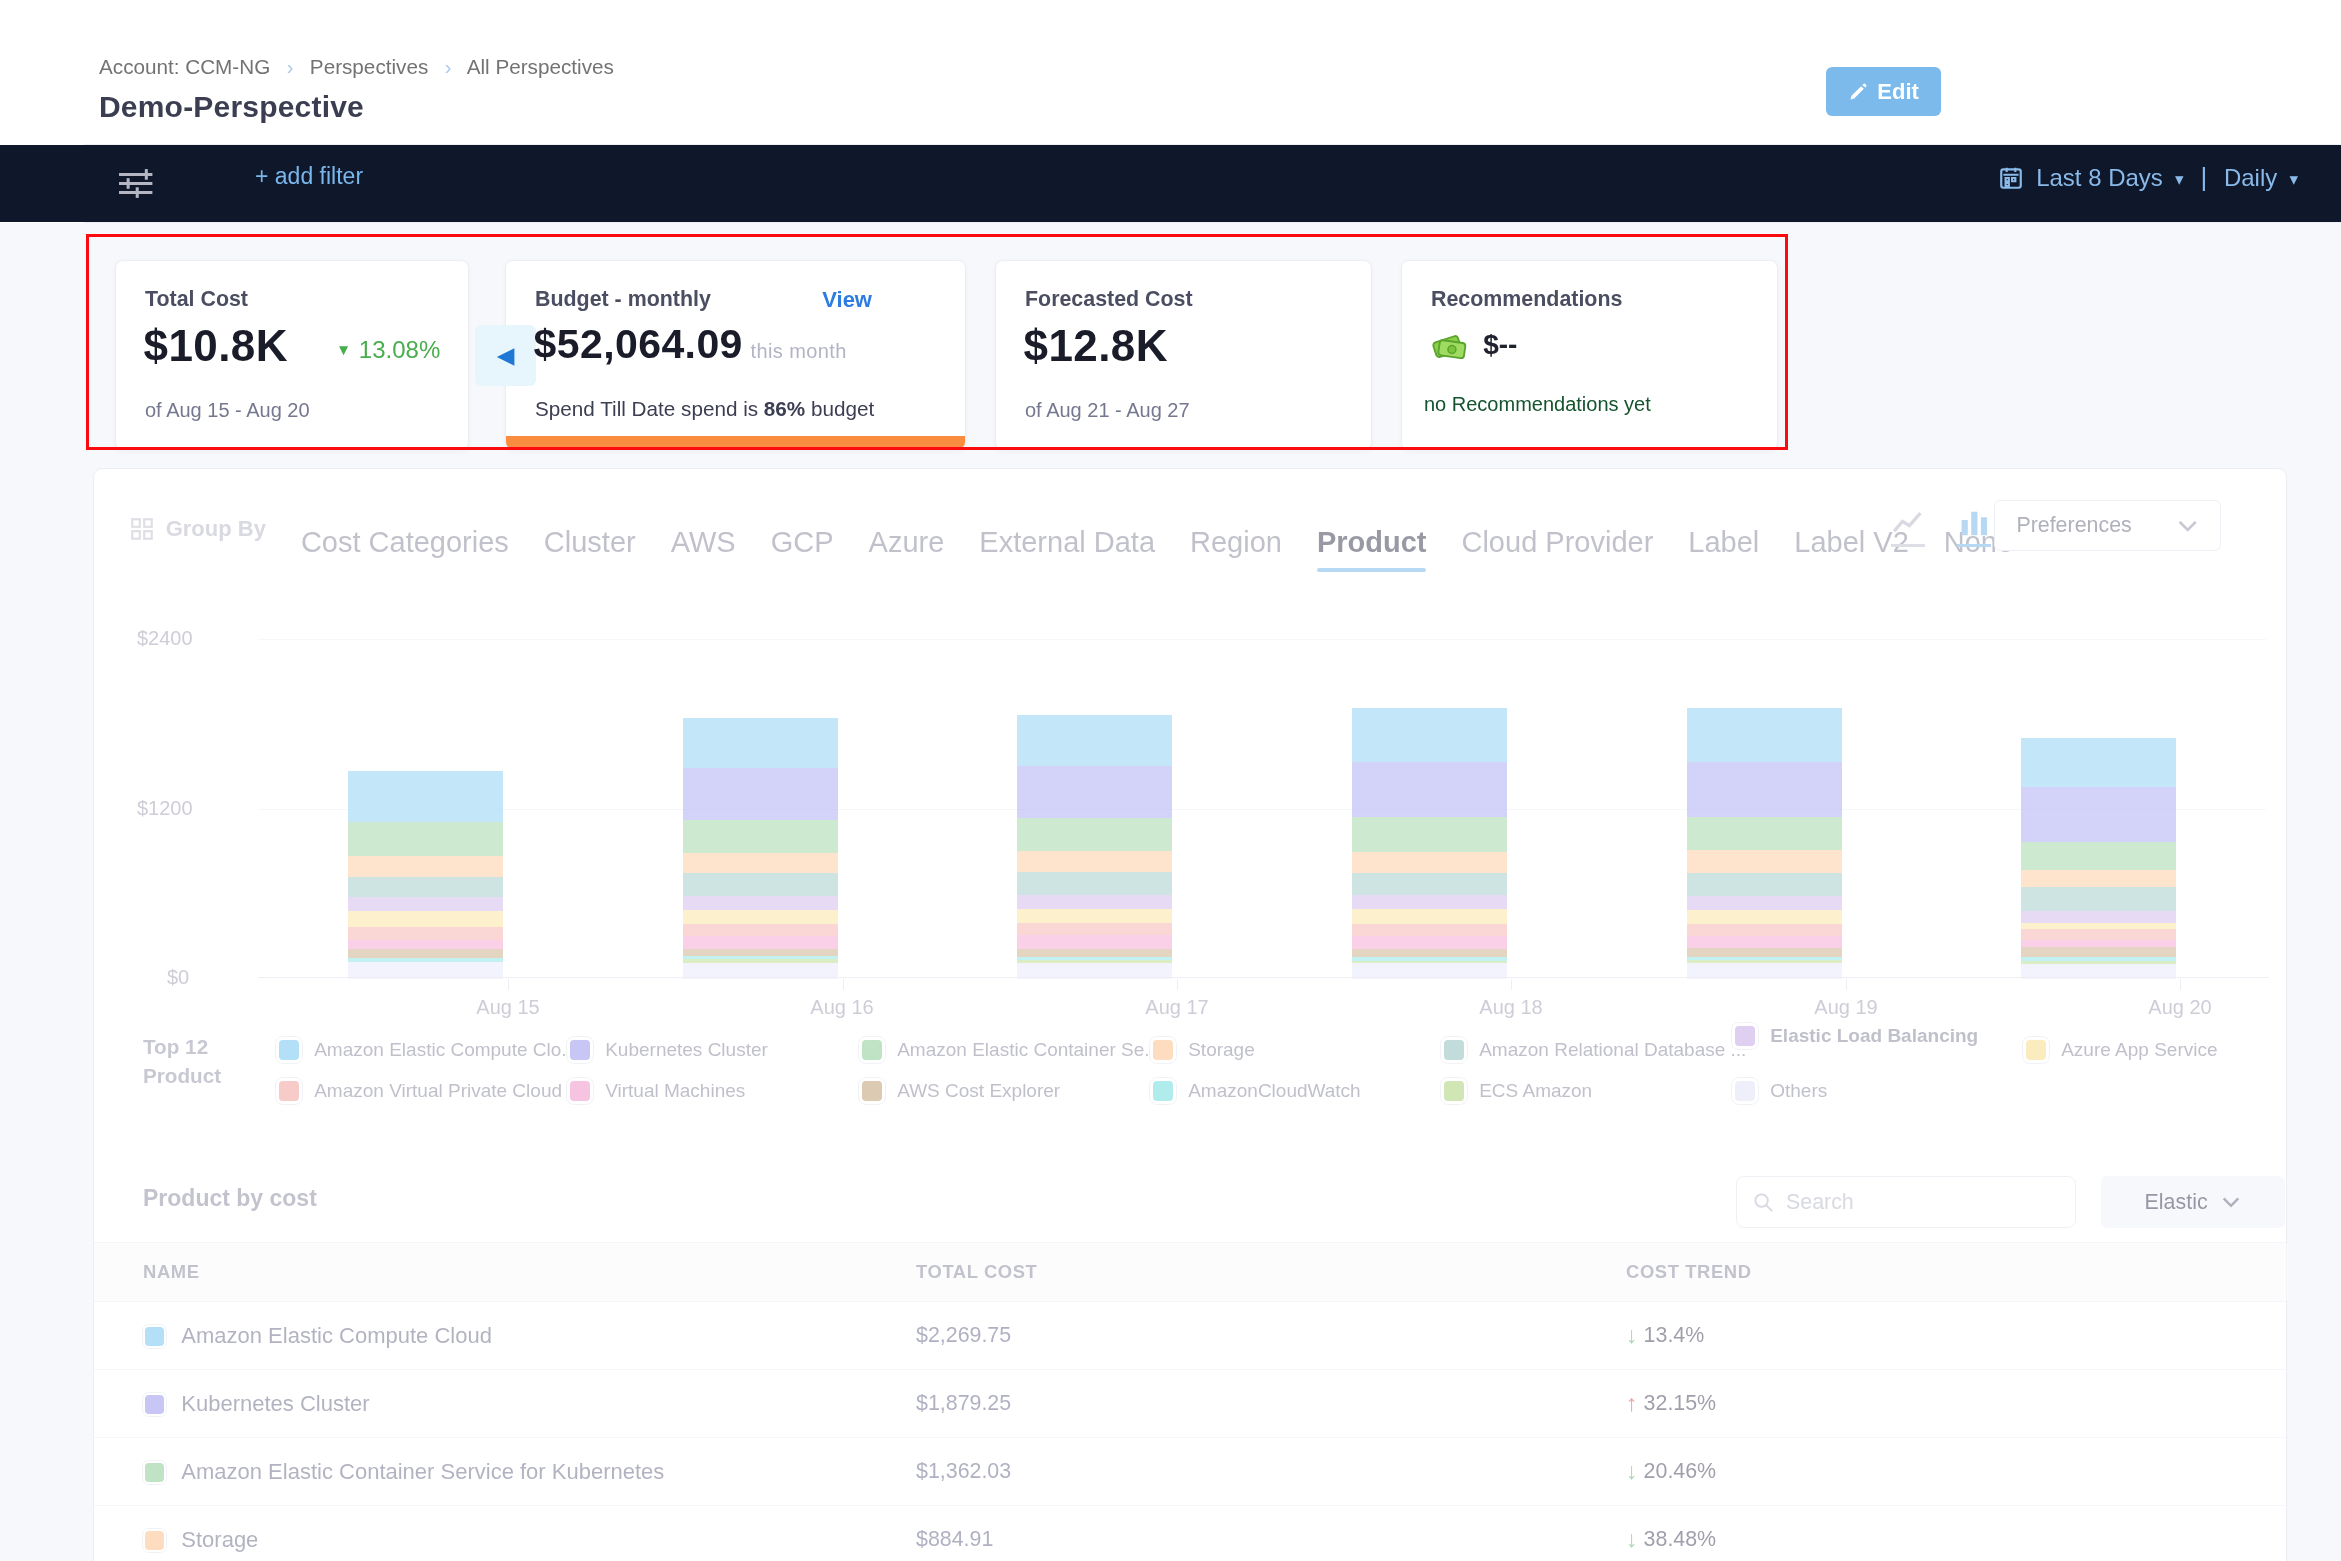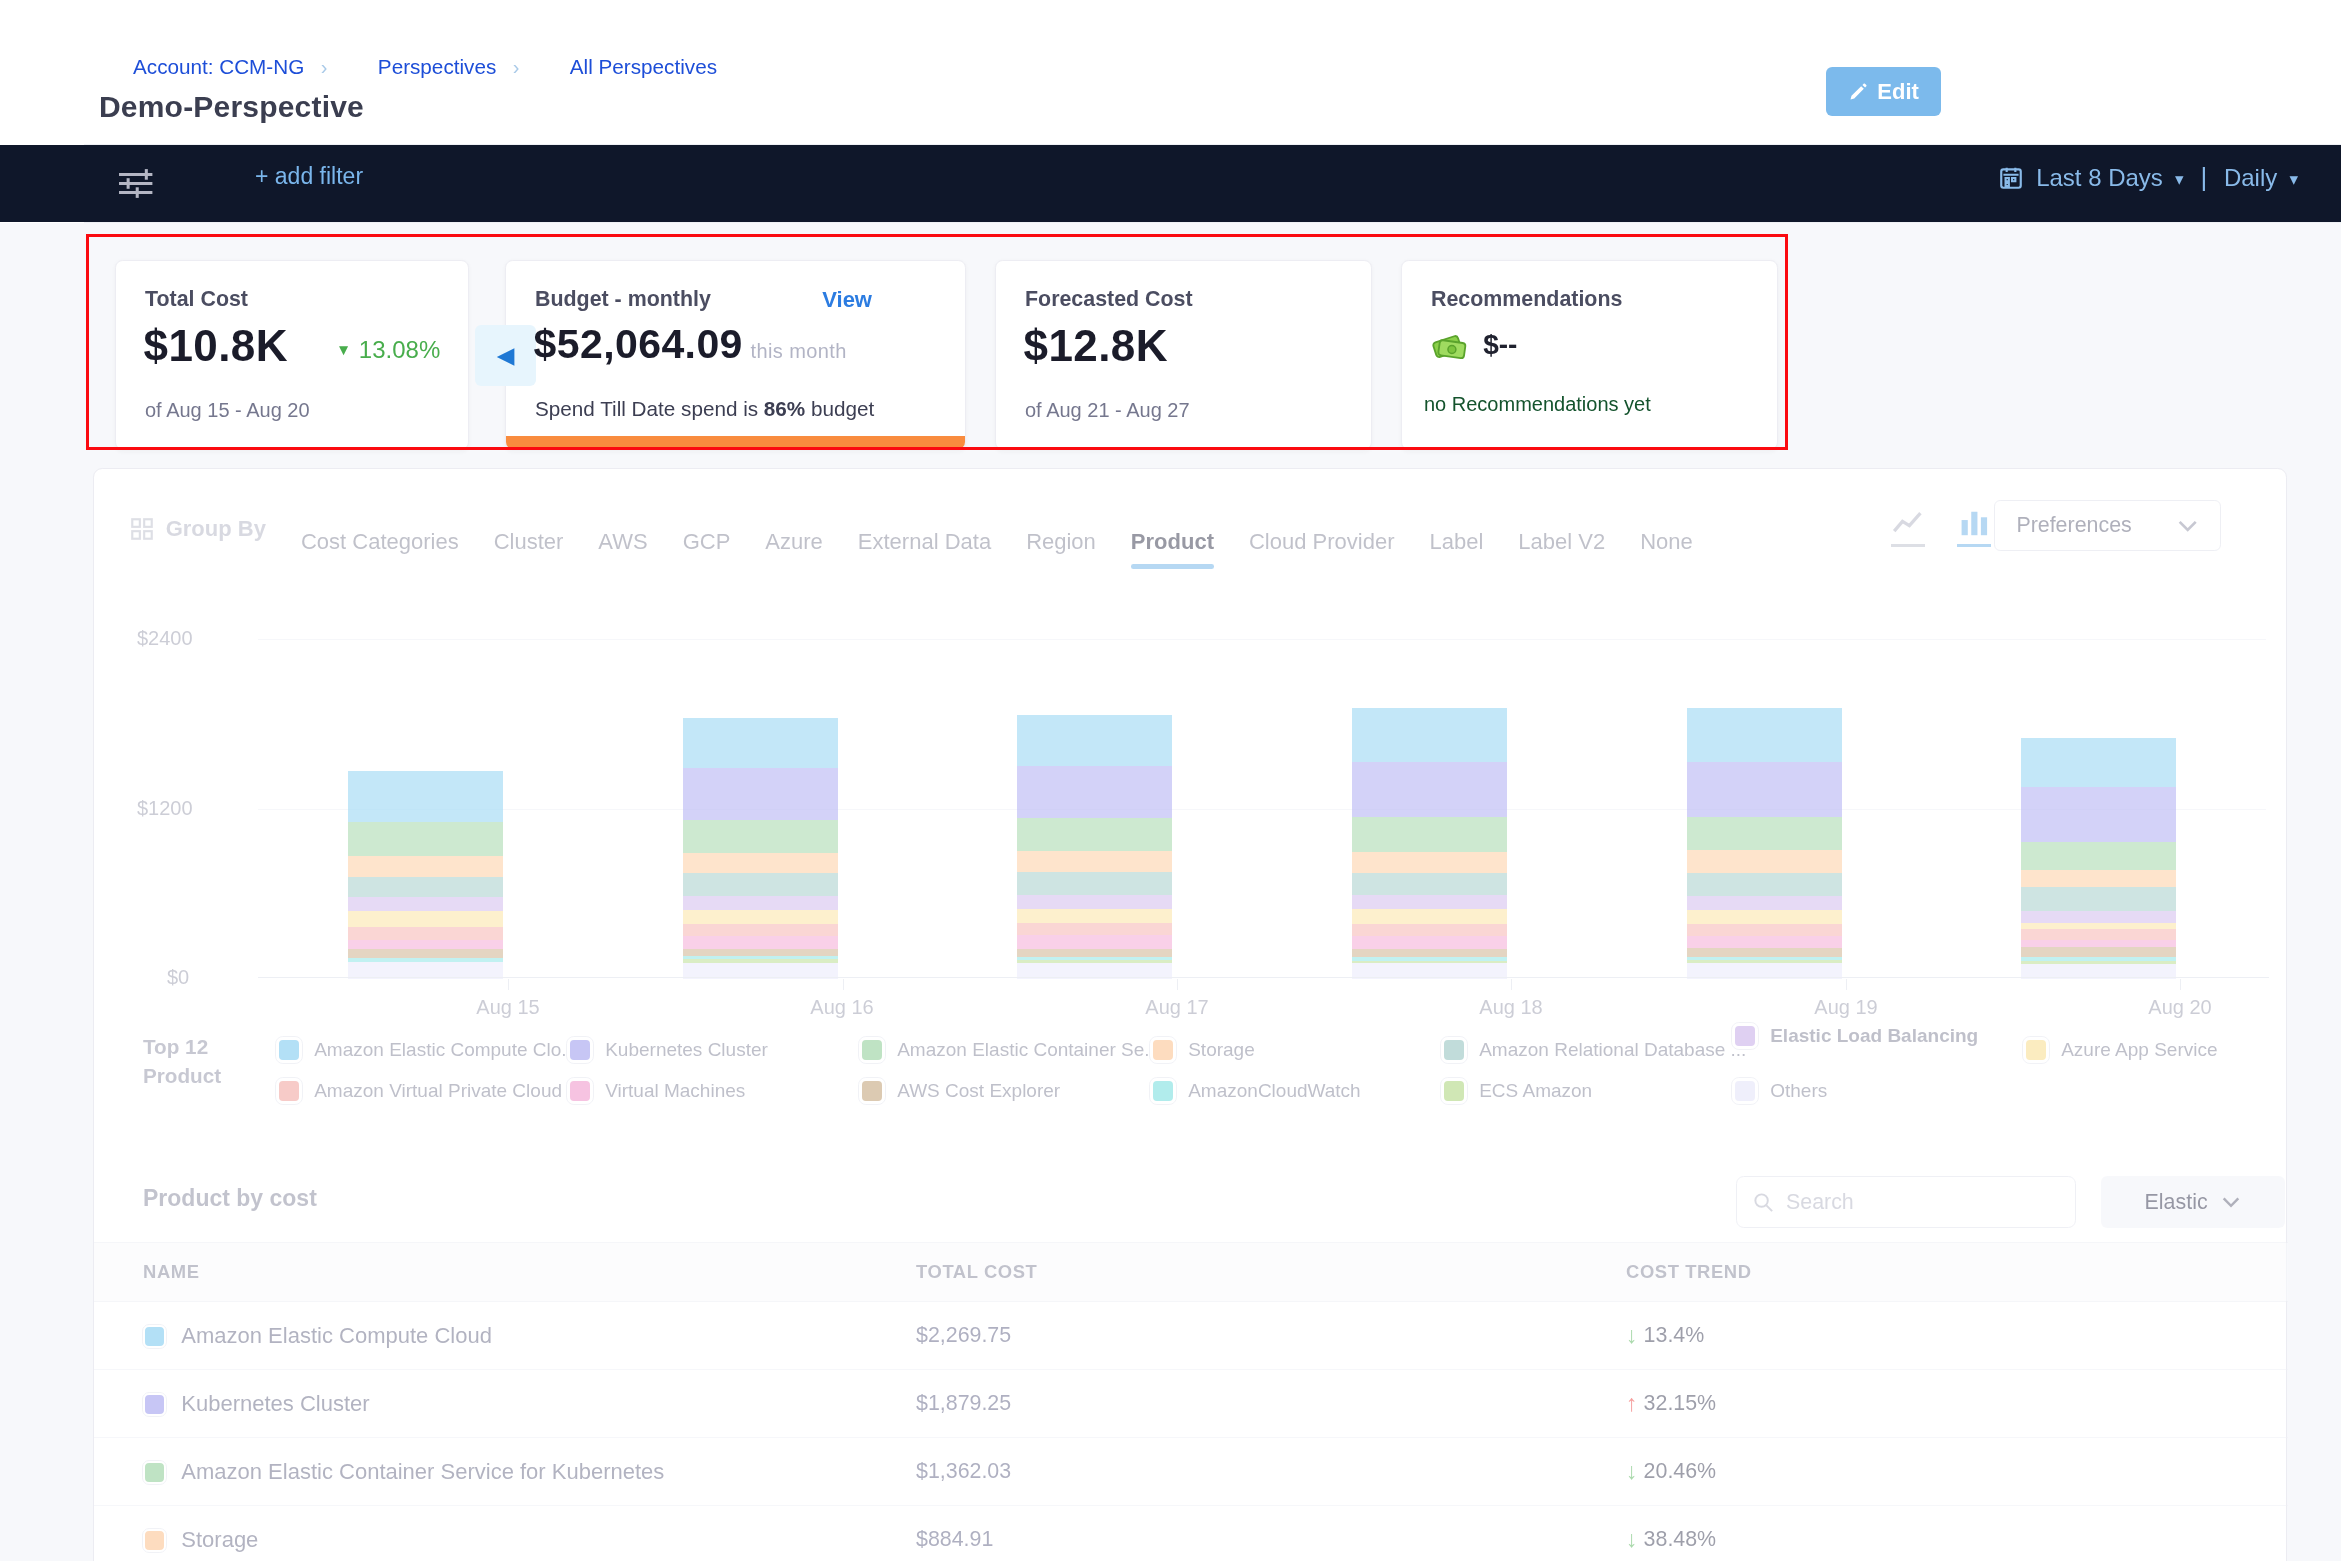--- a/index.html
+++ b/index.html
@@ -2,21 +2,21 @@
 <html style="font-size:12.2px"><head>
 <meta charset="utf-8">
 <style>
   * { margin:0; padding:0; box-sizing:border-box; }
   html,body { width:2342px; height:1561px; overflow:hidden; background:#fff;
     font-family:"Liberation Sans", sans-serif; }
 
   
   #header { position:absolute; left:0; top:0; width:2342px; height:144px; background:#fff; }
   #breadcrumb { position:absolute; left:99px; top:55px; font-size:20.7px; color:#7db8ec; }
-  #breadcrumb a { color:#1d4ed8; text-decoration:none;margin-left:34px; }
+  #breadcrumb a { color:#737373; text-decoration:none; }
   #breadcrumb .sep { color:#a8c9e8; margin:0 10.7px; font-size:20px; }
   #page-title { position:absolute; left:99px; top:90px; font-size:30px; font-weight:bold; color:#3b3e50; letter-spacing:0.2px; }
   #edit-btn { position:absolute; left:1826px; top:67px; width:115px; height:49px; background:#7cbaec; border:none;
     border-radius:6.1px; color:#fff; font-size:22px; font-weight:bold; cursor:pointer; display:flex; align-items:center; justify-content:center; gap:9.2px; }
   #download-btn { position:absolute; left:1968px; top:67px; width:331px; height:49px; background:#fff;
     border:1.5px solid #a5cdf1; border-radius:6.1px; color:#7cbaec; font-size:22px; font-weight:bold; cursor:pointer;
     display:flex; align-items:center; justify-content:center; }
   .hdr-divider { position:absolute; left:84px; top:144px; width:2258px; height:0; border-top:1.5px solid #eef0f4; }
 
   
@@ -61,21 +61,21 @@
     border:3.8px solid #fb0a10; pointer-events:none; }
 
   
   #panel { position:absolute; left:93px; top:468px; width:2194px; height:1148px; background:#fff;
     border:0.8px solid #ececf2; border-radius:9.2px 9.2px 0 0; }
   #panel-inner { position:absolute; inset:0; opacity:0.55; }
 
   
   #groupby-row { position:absolute; left:35px; top:35px; height:49px; display:flex; align-items:center; gap:35px; }
   #groupby-label { display:flex; align-items:center; gap:10.7px; font-size:22px; font-weight:bold; color:#b9bbc9; }
-  .tab { font-size:22px; color:#8e90a0; cursor:pointer; position:relative; white-space:nowrap;margin-top:27px; }
+  .tab { font-size:29px; color:#8e90a0; cursor:pointer; position:relative; white-space:nowrap;margin-top:27px; }
   .tab.active { color:#45475a; font-weight:bold; }
   .tab.active::after { content:""; position:absolute; left:0; right:0; bottom:-13.8px; height:4.6px; background:#7cb9ea; border-radius:2.3px; }
   #chart-type-icons { position:absolute; left:1797px; top:40px; display:flex; gap:32px; }
   .ct-icon { padding-bottom:7.7px; border-bottom:3.1px solid transparent; cursor:pointer; }
   .ct-icon.gray { border-bottom-color:#c3c5d1; }
   .ct-icon.active { border-bottom-color:#7cb9ea; }
   #preferences-btn { position:absolute; left:1900px; top:31px; width:227px; height:51px; border:1.5px solid #e1e3ec;
     border-radius:6.1px; background:#fff; display:flex; align-items:center; justify-content:space-between;
     padding:0 21.4px; font-size:21.4px; color:#6f7185; cursor:pointer; }
 

